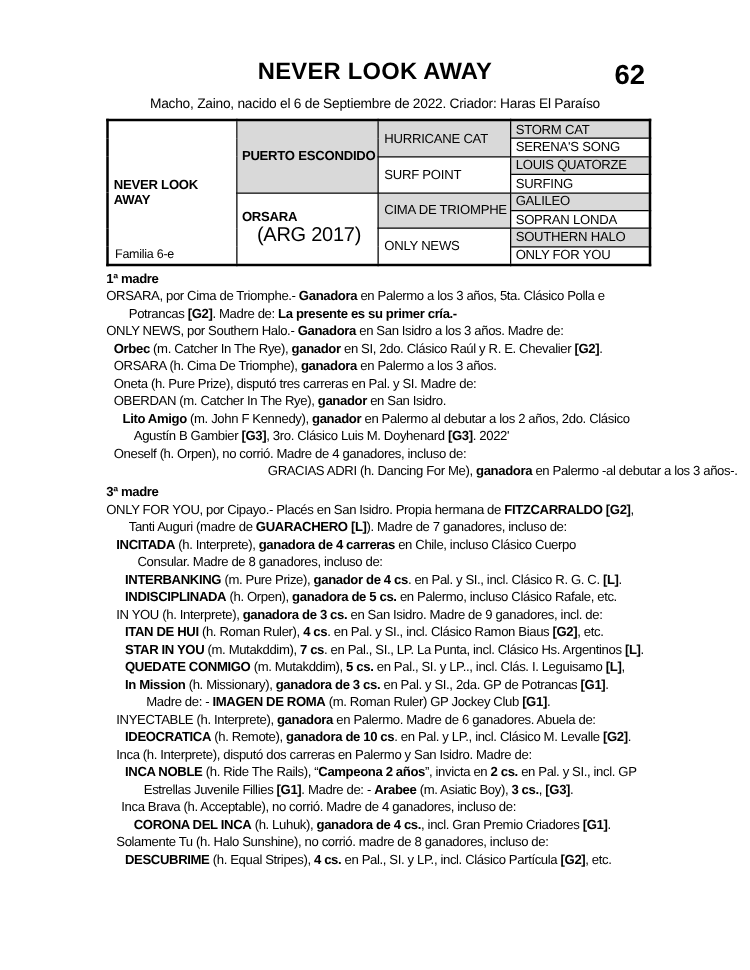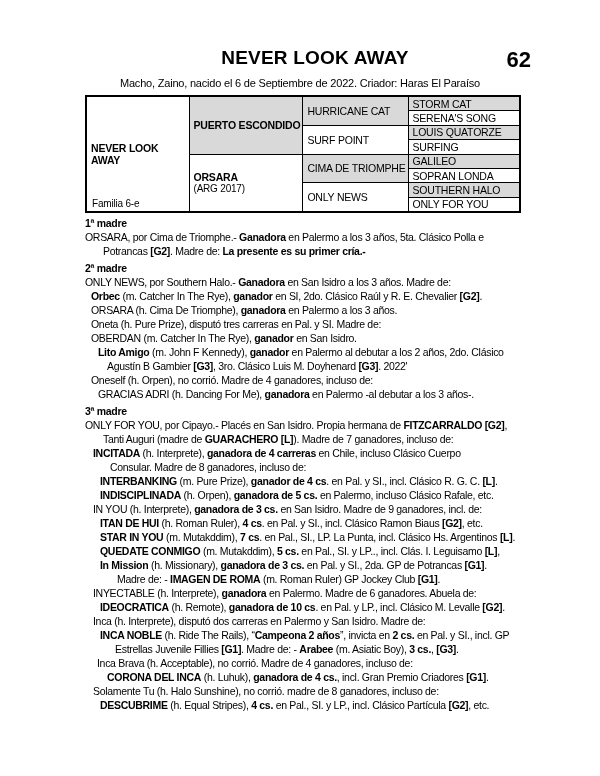--- a/index.html
+++ b/index.html
@@ -1,31 +1,31 @@
 <!DOCTYPE html>
 <html style="--shade: #d9d9d9;"><head>
 <meta charset="utf-8">
 <style>
   html,body { margin:0; padding:0; background:#ffffff; }
   .page {
     position:relative; width:600px; height:776px; background:#fff;
     font-family:"Liberation Sans", sans-serif; color:#000; overflow:hidden;
   }
-  .header-row { position:absolute; top:47px; left:99px; width:432px; height:24px; }
+  .header-row { position:absolute; top:47px; left:84px; width:432px; height:24px; }
   .page-title { margin:0; text-align:center; font-size:19px; font-weight:bold; letter-spacing:0.2px; }
   .page-num { position:absolute; right:0; top:0; font-size:22px; font-weight:bold; }
   .subtitle { position:absolute; top:77px; left:0; width:600px; text-align:center; font-size:11px; letter-spacing:-0.2px; }
 
   table.ptable { position:absolute; top:95px; left:85px; border-collapse:collapse; table-layout:fixed;
     border:2px solid #000; }
   table.ptable td { border:1px solid #000; height:13.4px; padding:0 2px 0 4px; font-size:10.5px;
     letter-spacing:-0.2px; white-space:nowrap; overflow:hidden; vertical-align:middle; }
   td.shaded { background:var(--shade,#d9d9d9); }
   td.gen1 { font-weight:bold; font-size:10.8px; }
-  td.gen1 .detail { font-weight:normal; font-size:10px; }
+  td.gen1 .detail { font-weight:normal; font-size:16px;margin-left:12px; }
   td.subject-cell { position:relative; font-weight:bold; font-size:11px; padding-left:5px; }
   td.subject-cell .family { position:absolute; left:5px; bottom:2px; font-weight:normal; font-size:10px; }
 
   .body-text { position:absolute; top:213px; left:85px; width:505px; font-size:10.5px; letter-spacing:-0.3px; }
   .tline { white-space:nowrap; height:14px; line-height:14px; }
   .tline.heading { margin-top:3px; }
   .tline b { font-weight:bold; }
 </style>
 </head>
 <body>
@@ -85,30 +85,29 @@
         <tr>
           <td class="">ONLY FOR YOU</td>
         </tr>
       </tbody>
   </table>
 
   <div class="body-text" id="bodytext">
       <div class="tline heading" style="padding-left: 0px;"><b>1ª madre</b></div>
       <div class="tline" style="padding-left: 0px;"><span>ORSARA, por Cima de Triomphe.- </span><b>Ganadora</b><span> en Palermo a los 3 años, 5ta. Clásico Polla e</span></div>
       <div class="tline" style="padding-left: 18px;"><span>Potrancas </span><b>[G2]</b><span>. Madre de: </span><b>La presente es su primer cría.-</b></div>
-      <div class="tline heading" style="padding-left: 0px;"><b>2ª madre</b></div>
       <div class="tline" style="padding-left: 0px;"><span>ONLY NEWS, por Southern Halo.- </span><b>Ganadora</b><span> en San Isidro a los 3 años. Madre de:</span></div>
       <div class="tline" style="padding-left: 6px;"><b>Orbec</b><span> (m. Catcher In The Rye), </span><b>ganador</b><span> en SI, 2do. Clásico Raúl y R. E. Chevalier </span><b>[G2]</b><span>.</span></div>
       <div class="tline" style="padding-left: 6px;"><span>ORSARA (h. Cima De Triomphe), </span><b>ganadora</b><span> en Palermo a los 3 años.</span></div>
       <div class="tline" style="padding-left: 6px;"><span>Oneta (h. Pure Prize), disputó tres carreras en Pal. y SI. Madre de:</span></div>
       <div class="tline" style="padding-left: 6px;"><span>OBERDAN (m. Catcher In The Rye), </span><b>ganador</b><span> en San Isidro.</span></div>
       <div class="tline" style="padding-left: 13px;"><b>Lito Amigo</b><span> (m. John F Kennedy), </span><b>ganador</b><span> en Palermo al debutar a los 2 años, 2do. Clásico</span></div>
       <div class="tline" style="padding-left: 22px;"><span>Agustín B Gambier </span><b>[G3]</b><span>, 3ro. Clásico Luis M. Doyhenard </span><b>[G3]</b><span>. 2022'</span></div>
       <div class="tline" style="padding-left: 6px;"><span>Oneself (h. Orpen), no corrió. Madre de 4 ganadores, incluso de:</span></div>
-      <div class="tline" style="padding-left: 13px;"><span>GRACIAS ADRI (h. Dancing For Me), </span><b>ganadora</b><span> en Palermo -al debutar a los 3 años-.</span></div>
+      <div class="tline" style="padding-left: 13px; text-align: right;"><span>GRACIAS ADRI (h. Dancing For Me), </span><b>ganadora</b><span> en Palermo -al debutar a los 3 años-.</span></div>
       <div class="tline heading" style="padding-left: 0px;"><b>3ª madre</b></div>
       <div class="tline" style="padding-left: 0px;"><span>ONLY FOR YOU, por Cipayo.- Placés en San Isidro. Propia hermana de </span><b>FITZCARRALDO [G2]</b><span>,</span></div>
       <div class="tline" style="padding-left: 18px;"><span>Tanti Auguri (madre de </span><b>GUARACHERO [L]</b><span>). Madre de 7 ganadores, incluso de:</span></div>
       <div class="tline" style="padding-left: 8px;"><b>INCITADA</b><span> (h. Interprete), </span><b>ganadora de 4 carreras</b><span> en Chile, incluso Clásico Cuerpo</span></div>
       <div class="tline" style="padding-left: 25px;"><span>Consular. Madre de 8 ganadores, incluso de:</span></div>
       <div class="tline" style="padding-left: 15px;"><b>INTERBANKING</b><span> (m. Pure Prize), </span><b>ganador de 4 cs</b><span>. en Pal. y SI., incl. Clásico R. G. C. </span><b>[L]</b><span>.</span></div>
       <div class="tline" style="padding-left: 15px;"><b>INDISCIPLINADA</b><span> (h. Orpen), </span><b>ganadora de 5 cs.</b><span> en Palermo, incluso Clásico Rafale, etc.</span></div>
       <div class="tline" style="padding-left: 8px;"><span>IN YOU (h. Interprete), </span><b>ganadora de 3 cs.</b><span> en San Isidro. Madre de 9 ganadores, incl. de:</span></div>
       <div class="tline" style="padding-left: 15px;"><b>ITAN DE HUI</b><span> (h. Roman Ruler), </span><b>4 cs</b><span>. en Pal. y SI., incl. Clásico Ramon Biaus </span><b>[G2]</b><span>, etc.</span></div>
       <div class="tline" style="padding-left: 15px;"><b>STAR IN YOU</b><span> (m. Mutakddim), </span><b>7 cs</b><span>. en Pal., SI., LP. La Punta, incl. Clásico Hs. Argentinos </span><b>[L]</b><span>.</span></div>

